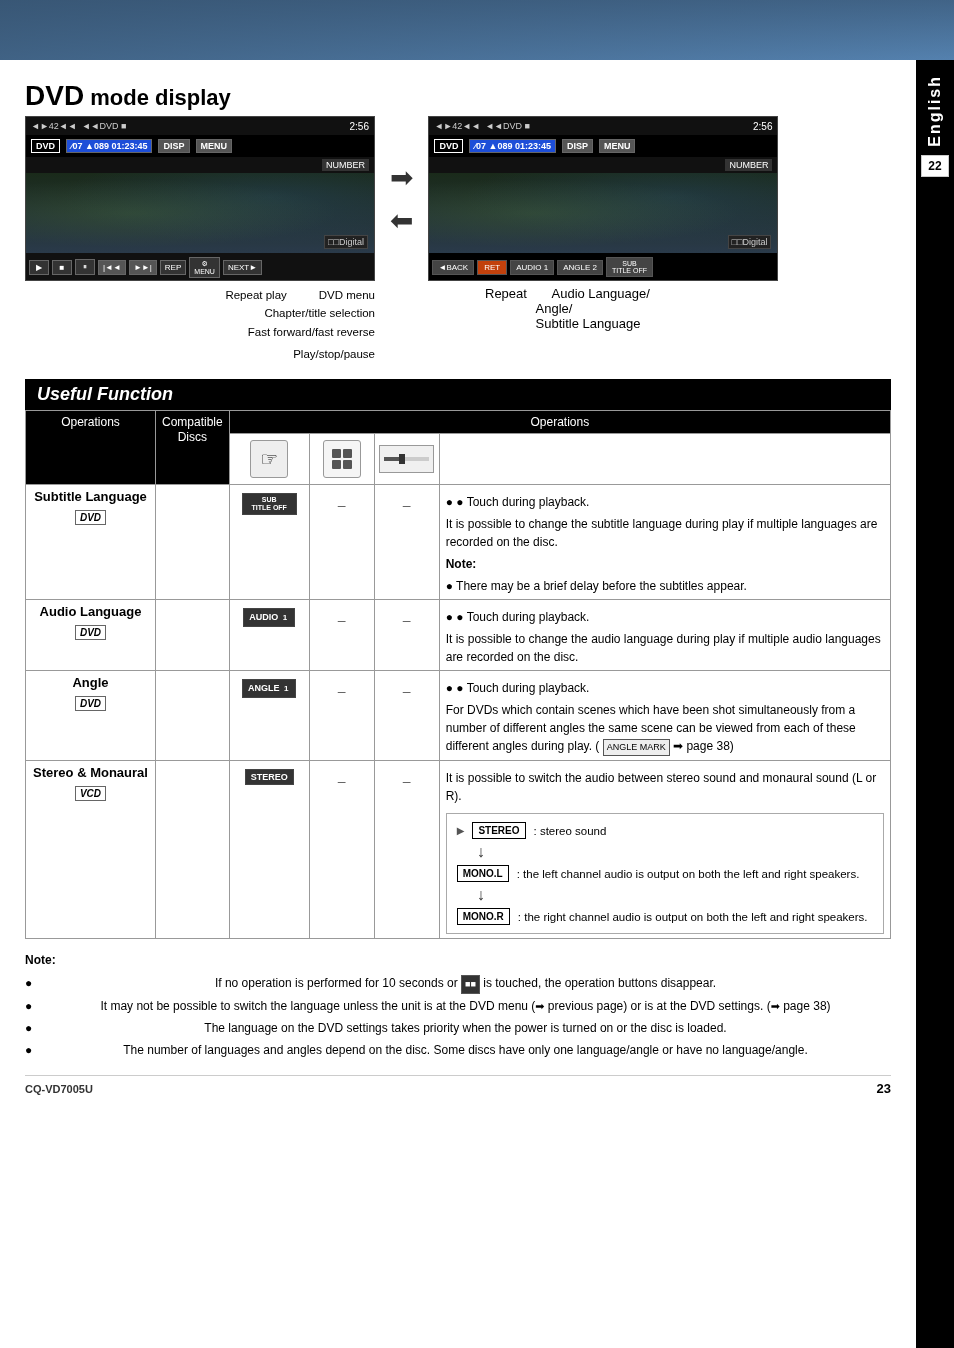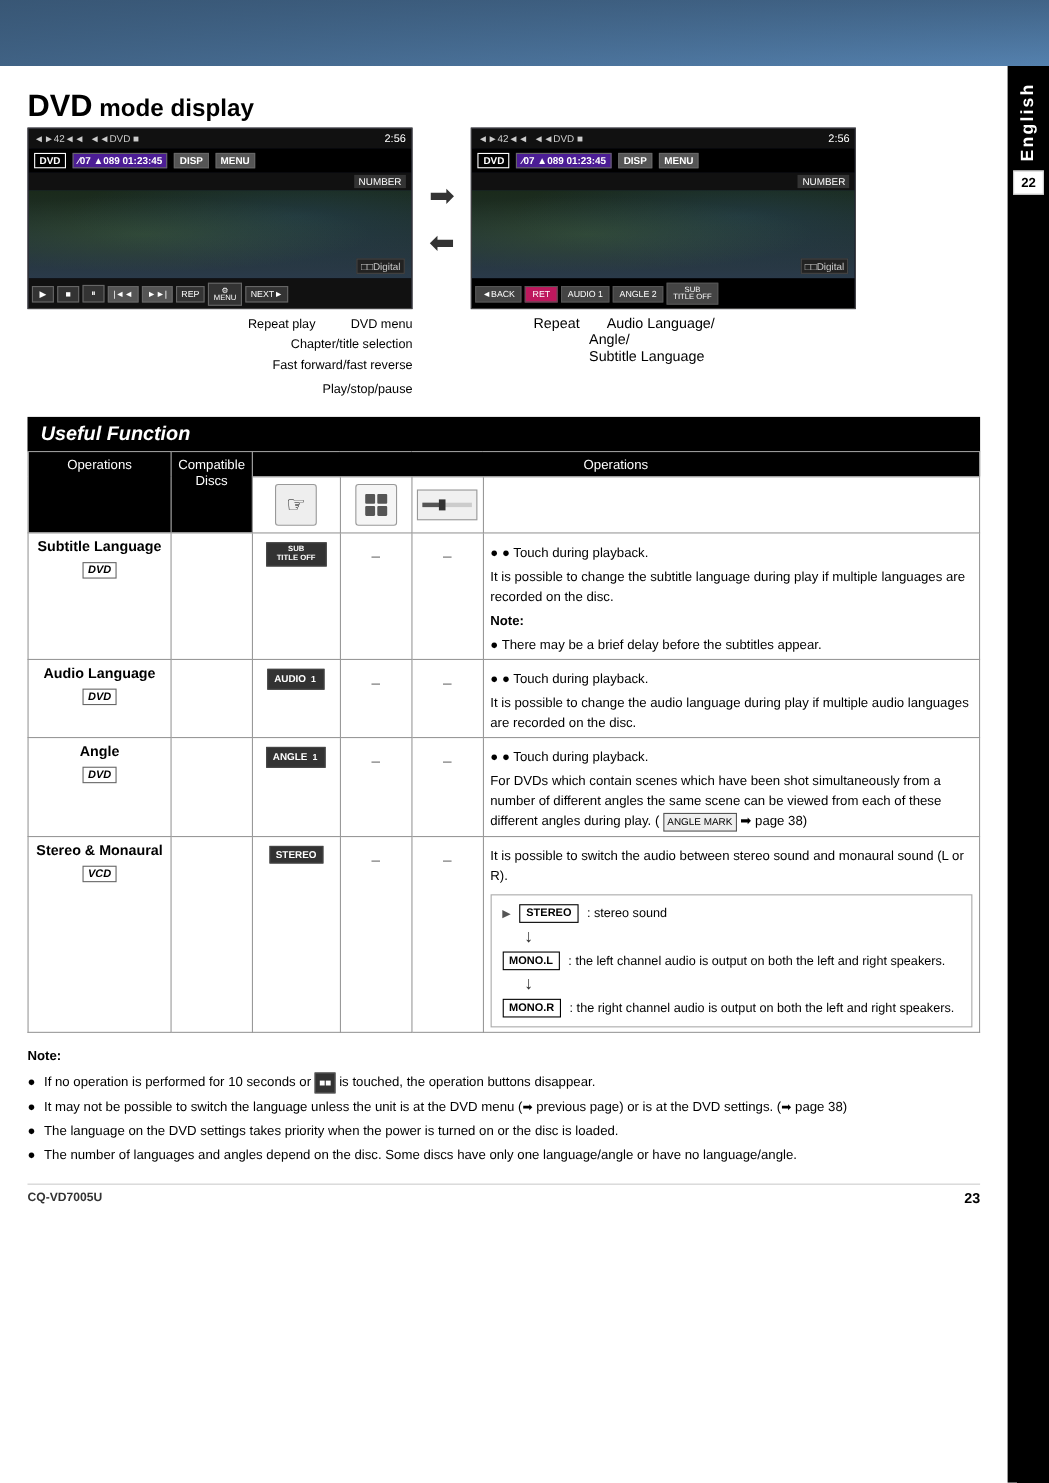--- a/index.html
+++ b/index.html
@@ -118,21 +118,21 @@
     }
     .screen-mode-bar {
       background: #000;
       height: 22px;
       display: flex;
       align-items: center;
       padding: 0 5px;
       gap: 6px;
     }
     .screen-tag {
-      background: #4c1d95;
+      background: #1d4ed8;
       color: #fff;
       font-size: 9px;
       font-weight: bold;
       padding: 1px 4px;
       border: 1px solid #666;
     }
     .screen-tag.dvd-tag { background: #000; border: 1px solid #fff; }
     .screen-tag.active { background: #555; }
     .screen-content-area {
       flex: 1;
@@ -170,21 +170,21 @@
 
     .screen-bottom-bar-2 {
       background: #000;
       height: 28px;
       display: flex;
       align-items: center;
       padding: 0 3px;
       gap: 3px;
     }
     .ctrl-btn-dark {
-      background: #be185d;
+      background: #c2410c;
       border: 1px solid #555;
       color: #fff;
       font-size: 8px;
       padding: 2px 5px;
       min-width: 30px;
       text-align: center;
     }
     .ctrl-btn-dark.highlight { background: #444; }
 
     
@@ -387,20 +387,21 @@
       line-height: 1.6;
     }
     .notes-title {
       font-weight: bold;
       margin-bottom: 4px;
     }
     .note-item {
       padding-left: 15px;
       position: relative;
       margin-bottom: 3px;
+      text-align: center;
     }
     .note-item::before {
       content: "●";
       position: absolute;
       left: 0;
     }
     .inline-btn {
       display: inline-block;
       background: #333;
       color: #fff;

